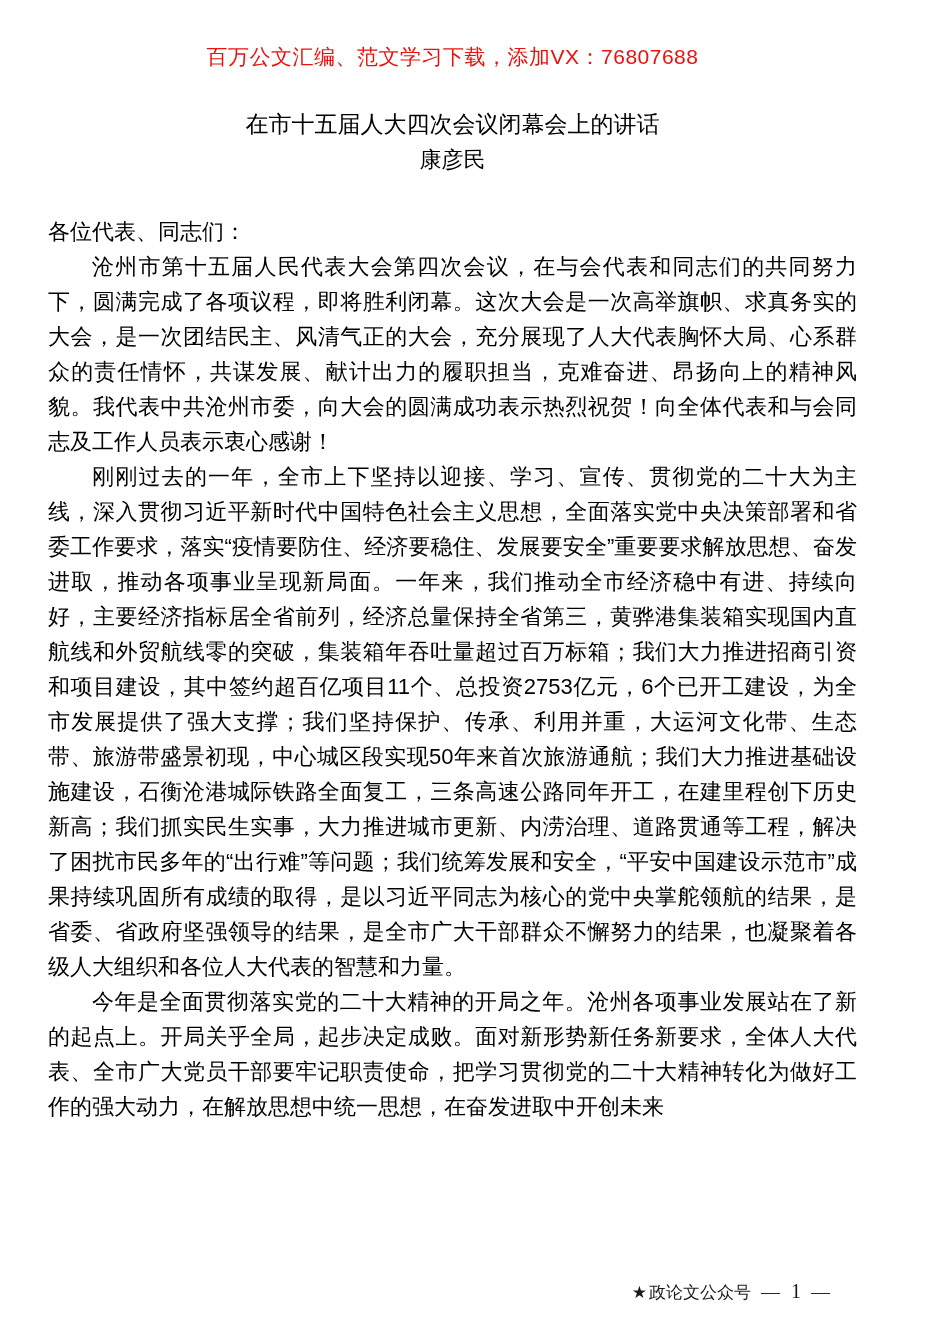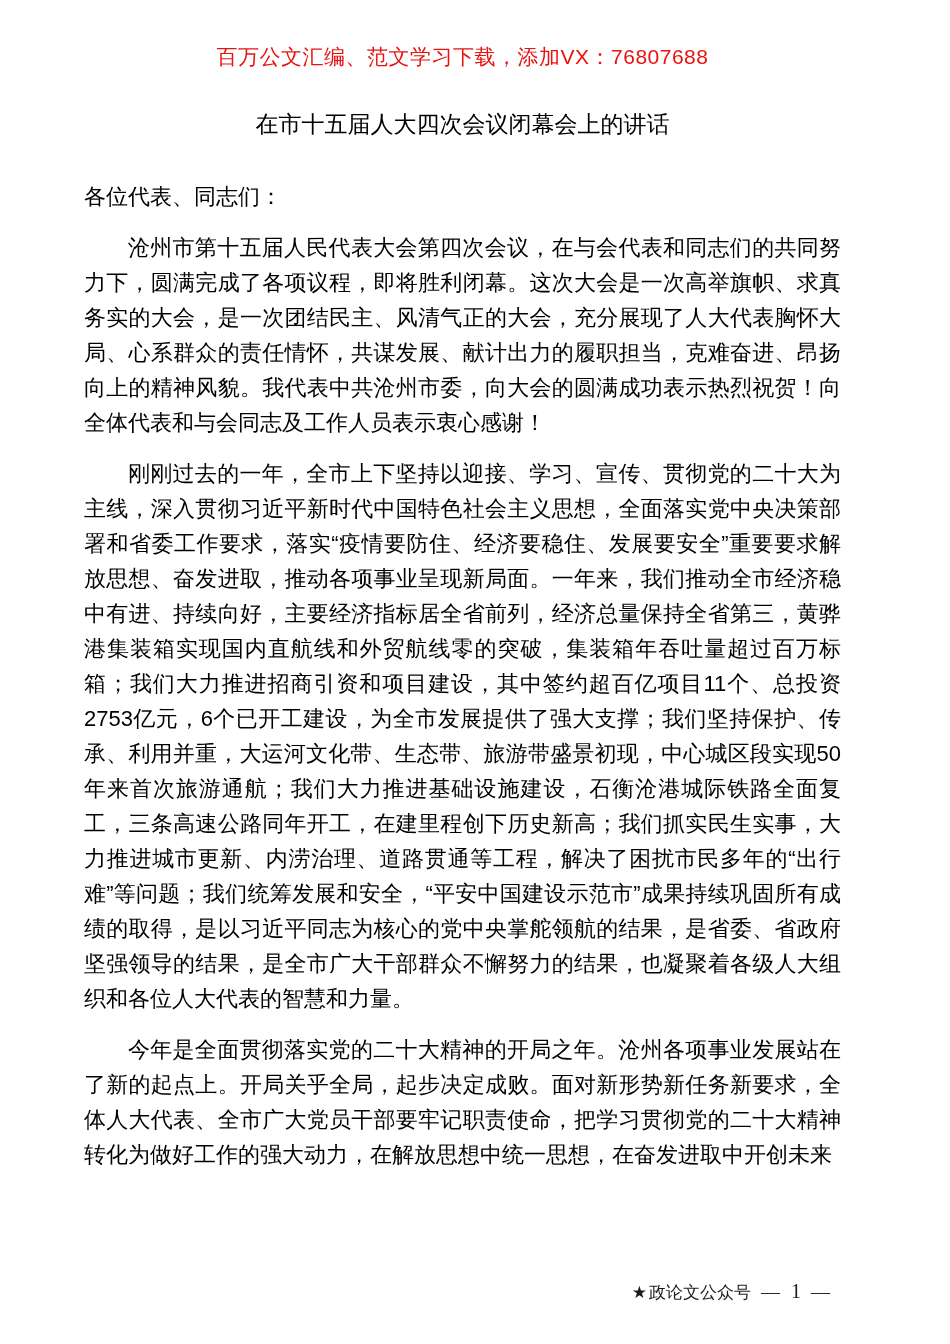--- a/index.html
+++ b/index.html
@@ -9,21 +9,21 @@
     height: 1344px;
     background: #ffffff;
     color: #000000;
     position: relative;
     overflow: hidden;
     font-family: "Liberation Sans", "DejaVu Sans", sans-serif;
   }
   .page {
     position: absolute;
     inset: 0;
-    padding: 44px 93px 0 68px;
+    padding: 44px 93px 0 48px;
   }
   .header-notice {
     text-align: center;
     color: #e8120f;
     font-size: 21px;
     line-height: 26px;
     letter-spacing: 0.5px;
     white-space: nowrap;
   }
   .doc-title {
@@ -44,21 +44,21 @@
     line-height: 35px;
     font-family: "Liberation Serif", "DejaVu Serif", serif;
   }
   .doc-body {
     margin-top: 37px;
     font-size: 22px;
     line-height: 35px;
     text-align: justify;
   }
   .doc-body p {
-    margin: 16px;
+    margin: 0;
     text-indent: 2em;
   }
   .doc-body p.salutation {
     text-indent: 0;
   }
   .footer {
     position: absolute;
     right: 119px;
     bottom: 40px;
     display: inline-flex;
@@ -86,20 +86,21 @@
 </style>
 </head>
 <body>
 
 <div class="page">
 
   <div class="header-notice">百万公文汇编、范文学习下载，添加VX：76807688</div>
 
   <div class="doc-title">在市十五届人大四次会议闭幕会上的讲话</div>
 
+  <div class="doc-author">康彦民</div>
 
 
   <div class="doc-body">
     <p class="salutation">各位代表、同志们：</p>
     <p>沧州市第十五届人民代表大会第四次会议，在与会代表和同志们的共同努力下，圆满完成了各项议程，即将胜利闭幕。这次大会是一次高举旗帜、求真务实的大会，是一次团结民主、风清气正的大会，充分展现了人大代表胸怀大局、心系群众的责任情怀，共谋发展、献计出力的履职担当，克难奋进、昂扬向上的精神风貌。我代表中共沧州市委，向大会的圆满成功表示热烈祝贺！向全体代表和与会同志及工作人员表示衷心感谢！</p>
     <p>刚刚过去的一年，全市上下坚持以迎接、学习、宣传、贯彻党的二十大为主线，深入贯彻习近平新时代中国特色社会主义思想，全面落实党中央决策部署和省委工作要求，落实“疫情要防住、经济要稳住、发展要安全”重要要求解放思想、奋发进取，推动各项事业呈现新局面。一年来，我们推动全市经济稳中有进、持续向好，主要经济指标居全省前列，经济总量保持全省第三，黄骅港集装箱实现国内直航线和外贸航线零的突破，集装箱年吞吐量超过百万标箱；我们大力推进招商引资和项目建设，其中签约超百亿项目11个、总投资2753亿元，6个已开工建设，为全市发展提供了强大支撑；我们坚持保护、传承、利用并重，大运河文化带、生态带、旅游带盛景初现，中心城区段实现50年来首次旅游通航；我们大力推进基础设施建设，石衡沧港城际铁路全面复工，三条高速公路同年开工，在建里程创下历史新高；我们抓实民生实事，大力推进城市更新、内涝治理、道路贯通等工程，解决了困扰市民多年的“出行难”等问题；我们统筹发展和安全，“平安中国建设示范市”成果持续巩固所有成绩的取得，是以习近平同志为核心的党中央掌舵领航的结果，是省委、省政府坚强领导的结果，是全市广大干部群众不懈努力的结果，也凝聚着各级人大组织和各位人大代表的智慧和力量。</p>
     <p>今年是全面贯彻落实党的二十大精神的开局之年。沧州各项事业发展站在了新的起点上。开局关乎全局，起步决定成败。面对新形势新任务新要求，全体人大代表、全市广大党员干部要牢记职责使命，把学习贯彻党的二十大精神转化为做好工作的强大动力，在解放思想中统一思想，在奋发进取中开创未来</p>
   </div>
 
   <div class="footer">

